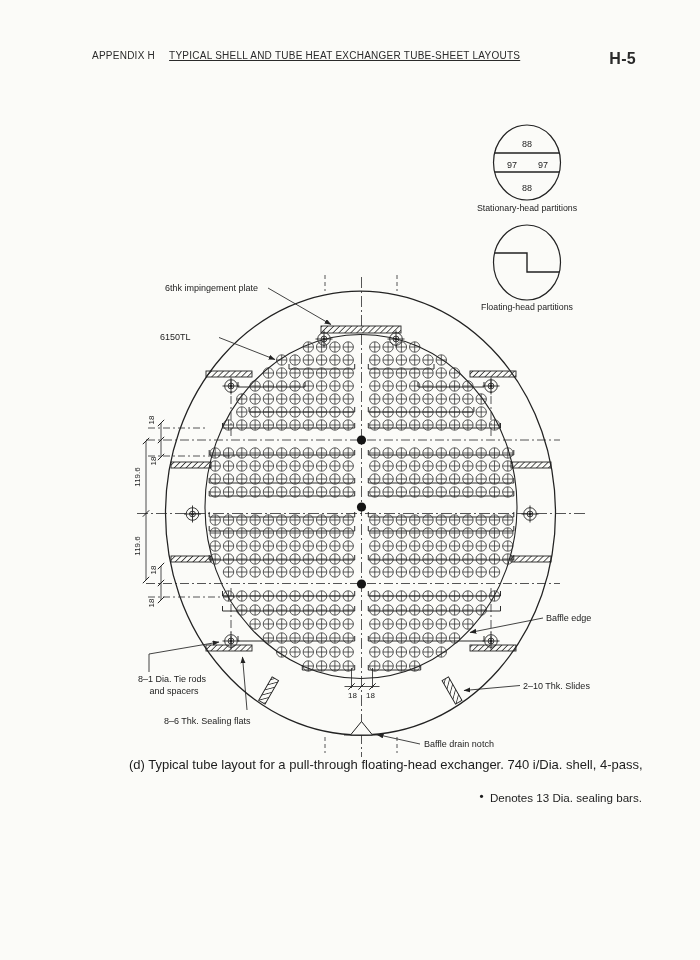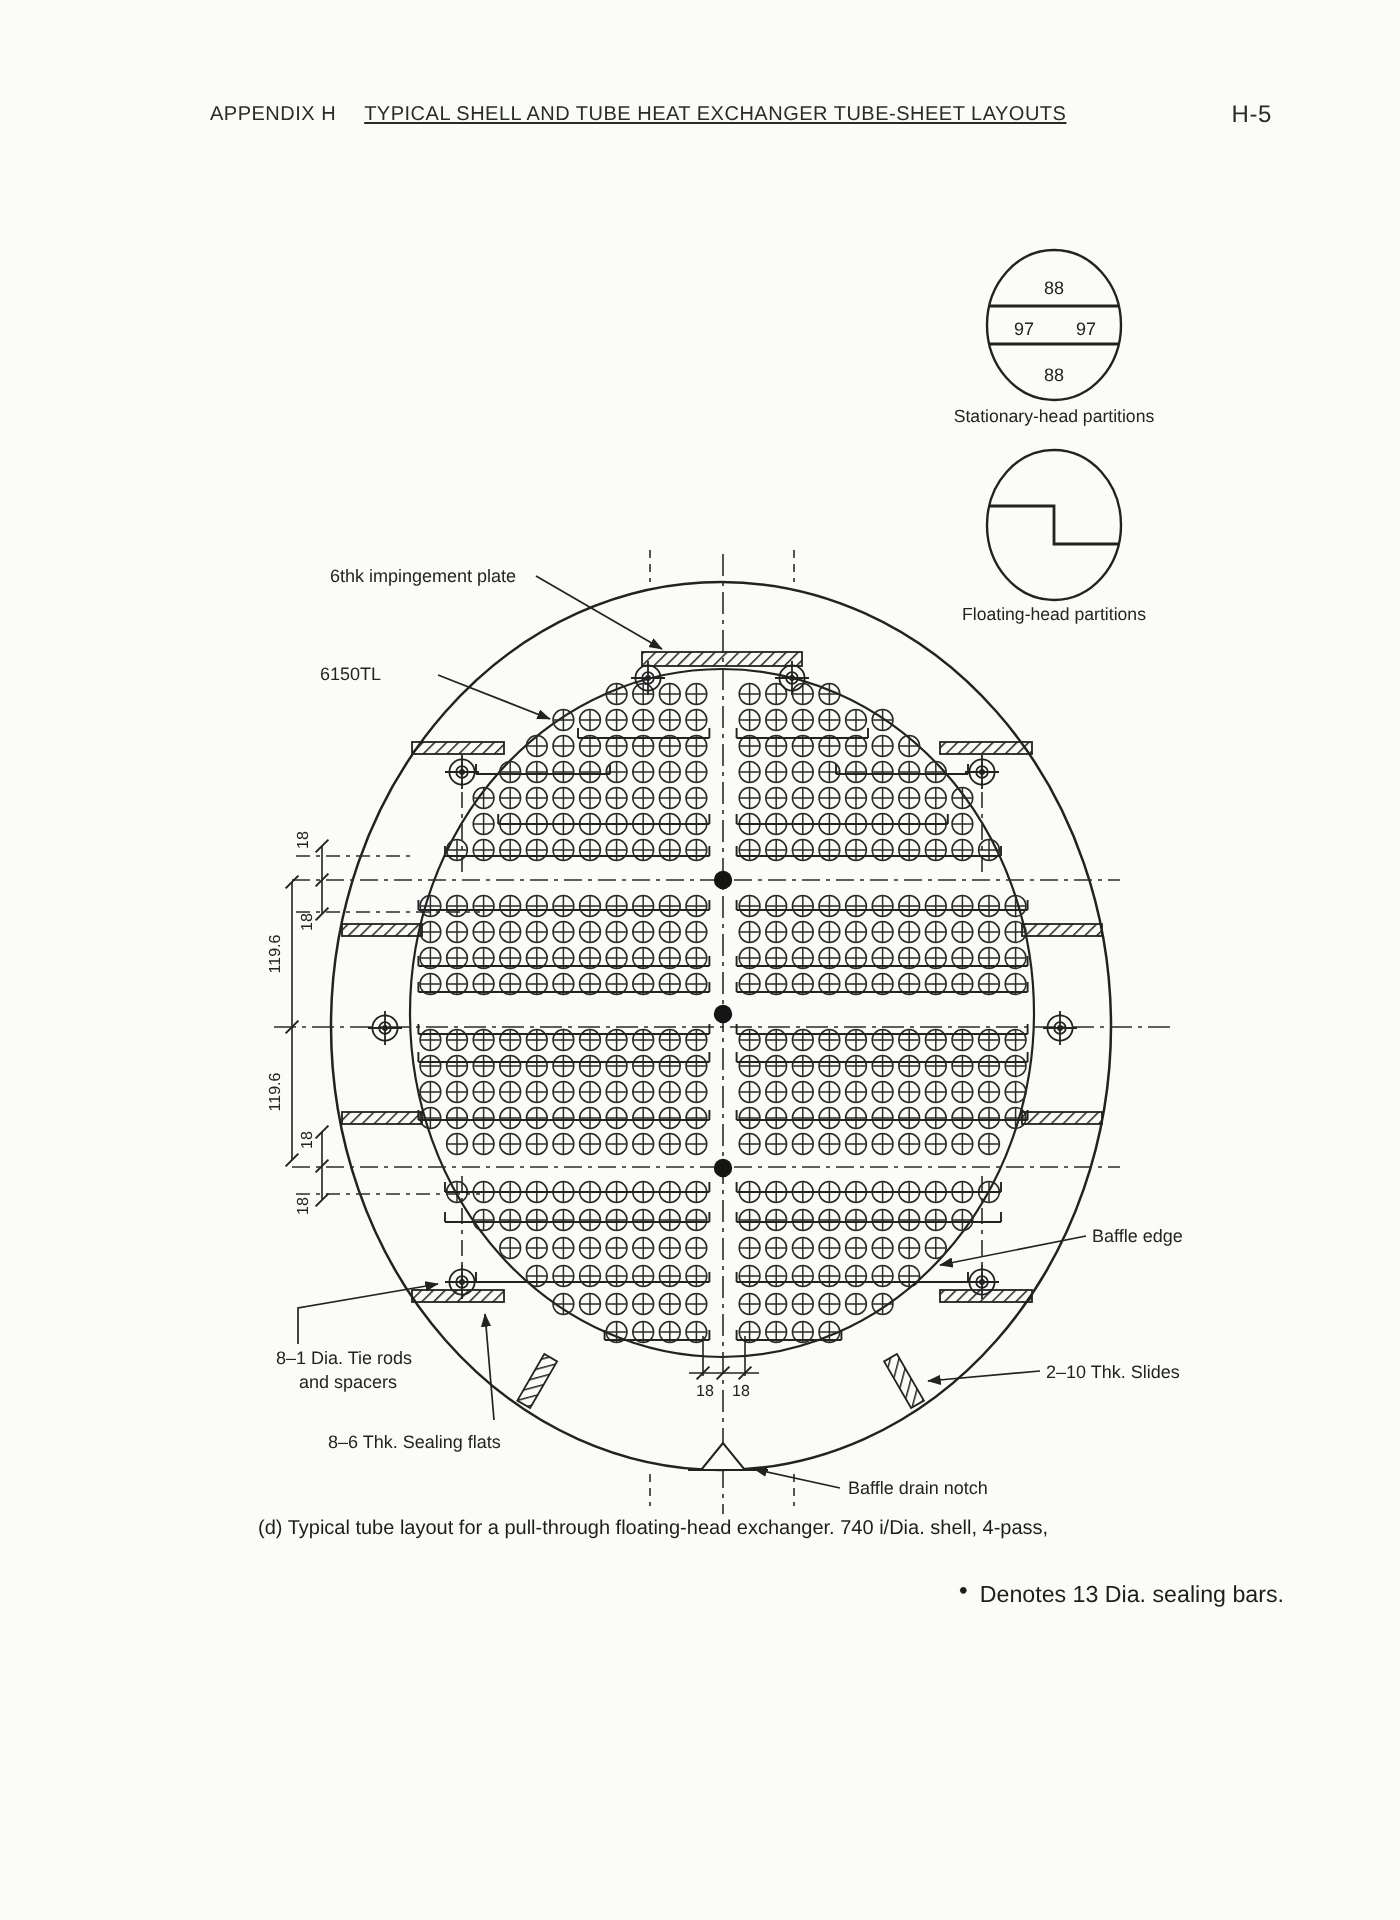--- a/index.html
+++ b/index.html
@@ -1,24 +1,24 @@
 <!DOCTYPE html>
 <html><head>
 <meta charset="utf-8">
 <style>
   html,body{margin:0;padding:0;background:#e8e8e6;}
   .page{position:relative;width:700px;height:960px;margin:0 auto;background:#fbfbf8;
         font-family:"Liberation Sans",sans-serif;color:#222;overflow:hidden;}
-  .hdr{position:absolute;top:50px;left:92px;right:64px;display:flex;align-items:center;
-       font-size:10px;letter-spacing:.25px;color:#2a2a2a;margin-left:13px;}
+  .hdr{position:absolute;top:50px;left:92px;right:64px;display:flex;align-items:flex-start;
+       font-size:10px;letter-spacing:.25px;color:#2a2a2a;}
   .hdr .appendix{white-space:nowrap;}
   .hdr .title{white-space:nowrap;margin-left:14px;flex:1;text-decoration:underline;}
-  .hdr .pageno{font-weight:normal;font-size:12px;letter-spacing:.3px;}
+  .hdr .pageno{font-weight:bold;font-size:16px;letter-spacing:.3px;}
   svg.diagram{position:absolute;left:0;top:0;}
-  .caption{position:absolute;left:129px;top:757px;width:516px;font-size:10px;
+  .caption{position:absolute;left:129px;top:757px;width:516px;font-size:13px;
            line-height:16.5px;color:#1d1d1d;}
   .legend{position:absolute;left:400px;top:791px;width:242px;text-align:right;
           font-size:11.6px;color:#1d1d1d;}
   .legend .bullet{font-weight:bold;position:relative;top:-2px;margin-right:3px;}
   text{font-family:"Liberation Sans",sans-serif;fill:#232323;}
   .lbl{font-size:9px;}
   .dim{font-size:8px;}
   .num{font-size:9px;}
   .key{font-size:8.8px;}
 </style>

